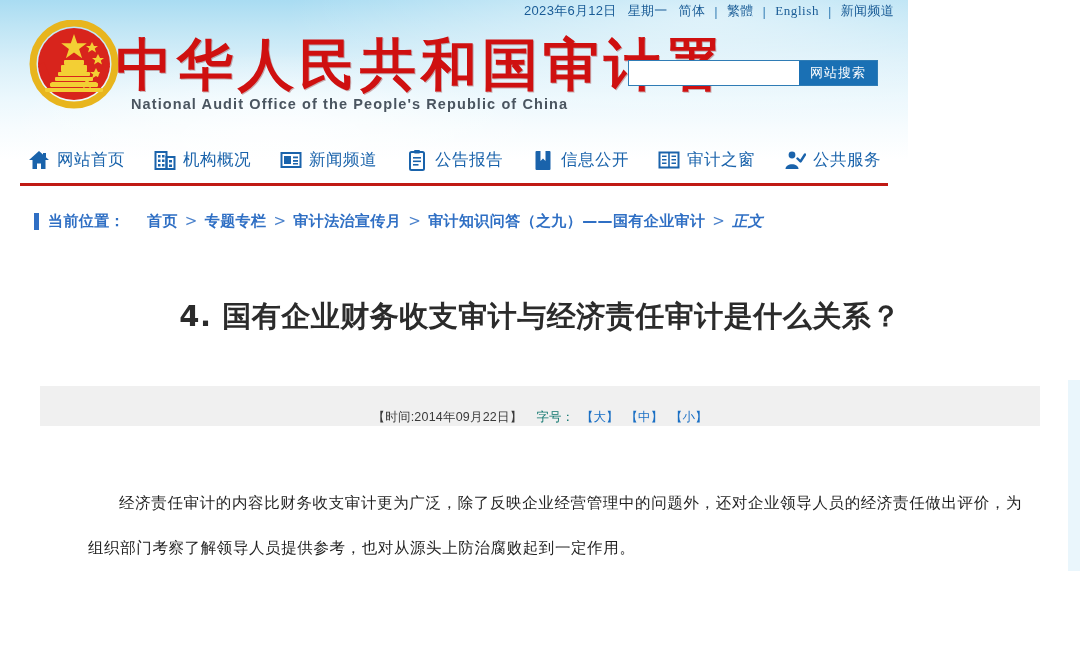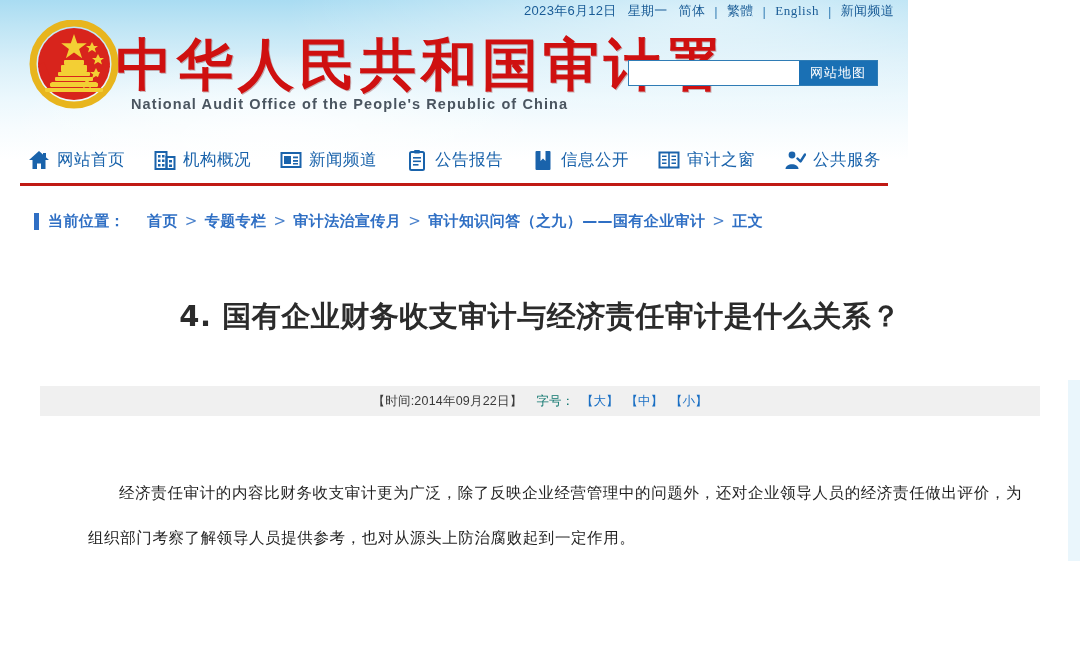--- a/index.html
+++ b/index.html
@@ -108,36 +108,36 @@
   .crumbbar {
     width:5px; height:17px; background:#2f6fc4; margin-right:9px; flex:0 0 5px;
   }
   .crumb {
     font-size:15px; color:#2f6fc4; letter-spacing:.4px; white-space:nowrap;
     font-family:"DejaVu Sans","Liberation Sans",sans-serif;
   }
   .crumb .lead { font-weight:bold; margin-right:22px; }
   .crumb a { color:#2f6fc4; text-decoration:none; font-weight:bold; }
   .crumb .gt { margin:0 7px; font-weight:normal; color:#4b82cc; }
-  .crumb .cur { font-weight:bold; }
+  .crumb .cur { font-weight:bold;font-style:italic; }
 
   .article { padding:0 40px; }
 
   .arttitle {
     text-align:center;
     font-size:29px; color:#2b2b2b;
     font-family:"DejaVu Sans","Liberation Sans",sans-serif;
     margin-top:63px;
     letter-spacing:.5px;
   }
 
   .metabar {
     margin-top:49px;
-    height:30px; background:#f0f0f0;
-    display:flex; align-items:center; justify-content:center;
+    height:40px; background:#f0f0f0;
+    display:flex; align-items:flex-end; justify-content:center;
     gap:7px; font-size:12.5px; color:#444;
   }
   .metabar .time { color:#3a3a3a; letter-spacing:.2px; }
   .metabar .fslabel { margin-left:7px; color:#0f766e; }
   .metabar .fs { color:#1a6fc4; cursor:pointer; }
 
   .body { margin-top:55px; }
   .para {
     font-size:15.5px; color:#1f1f1f;
     line-height:45px;
@@ -195,21 +195,21 @@
         <polygon points="76,42 68,62 74,66 82,46"></polygon>
       </g>
     </svg>
   </div>
 
   <div class="sitetitle">中华人民共和国审计署</div>
   <div class="sitesub">National Audit Office of the People's Republic of China</div>
 
   <div class="searchwrap">
     <input type="text" placeholder="" style="">
-    <div class="searchbtn">网站地图</div>
+    <div class="searchbtn">网站搜索</div>
   </div>
 
   <div class="nav">
 
     <div class="navitem">
       <span class="navicon">
         <svg viewBox="0 0 22 22" width="22" height="22">
             <path d="M11 2 L21 11 L17.5 11 L17.5 20 L13 20 L13 14.5 L9 14.5 L9 20 L4.5 20 L4.5 11 L1 11 Z" fill="#1a63ab"></path>
             <rect x="15" y="4" width="3" height="4" fill="#1a63ab"></rect>
           </svg>

